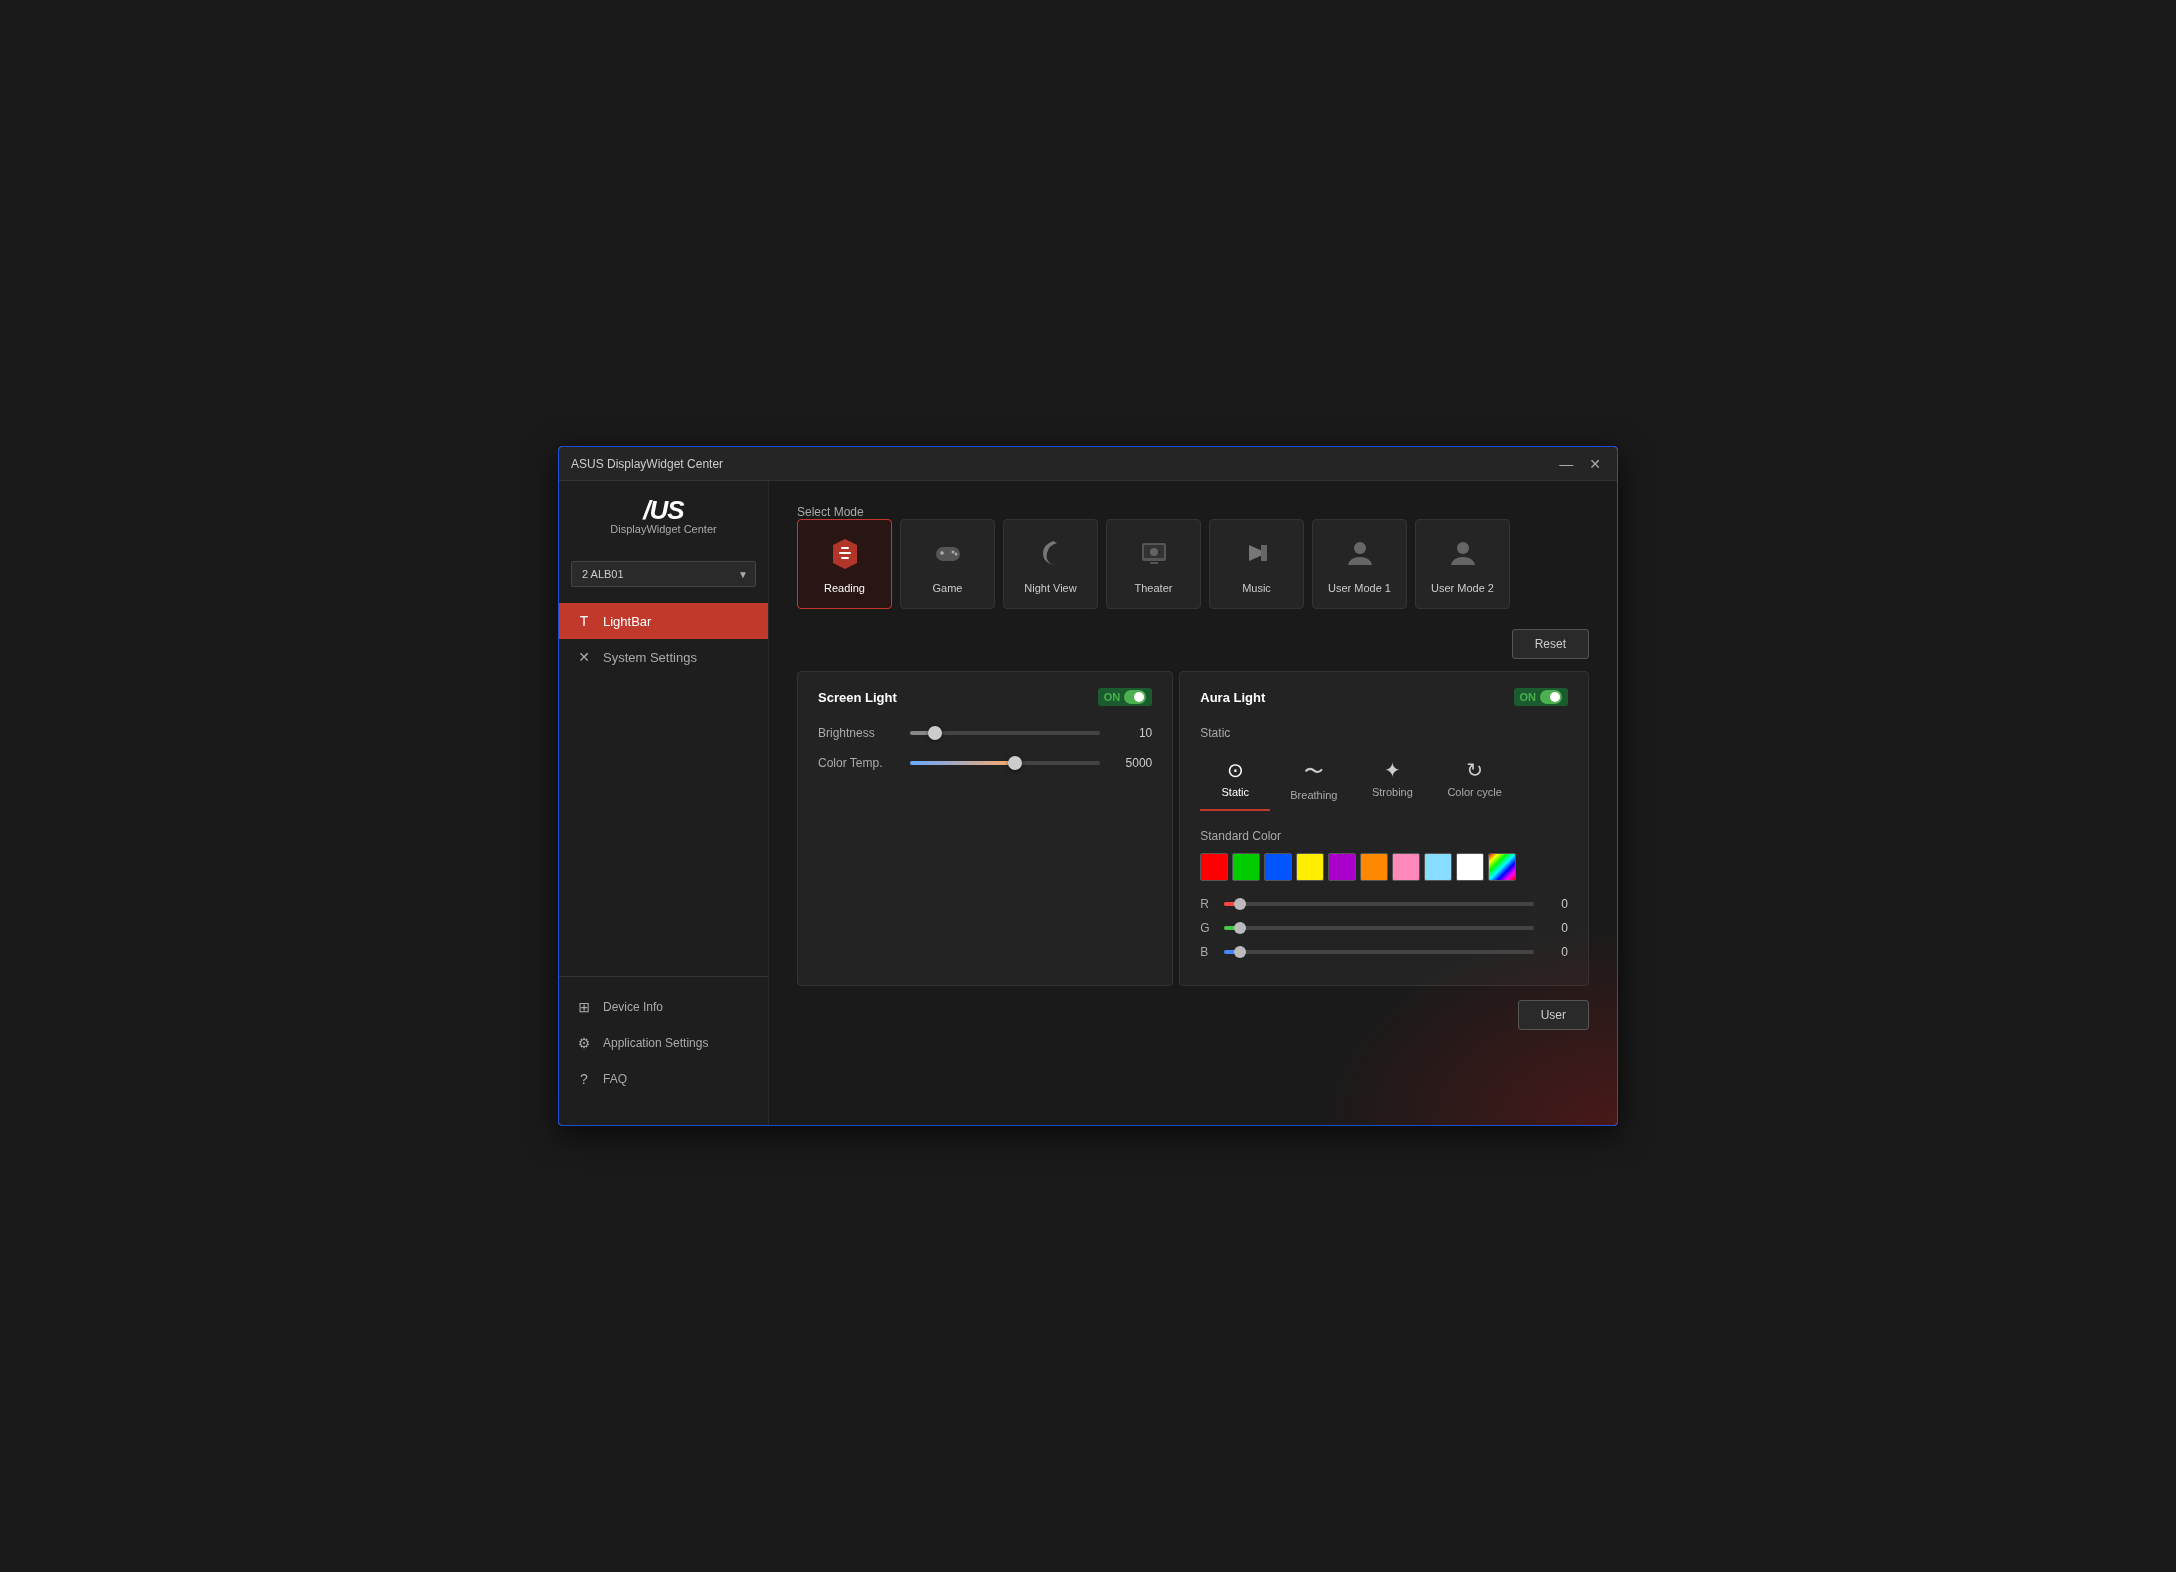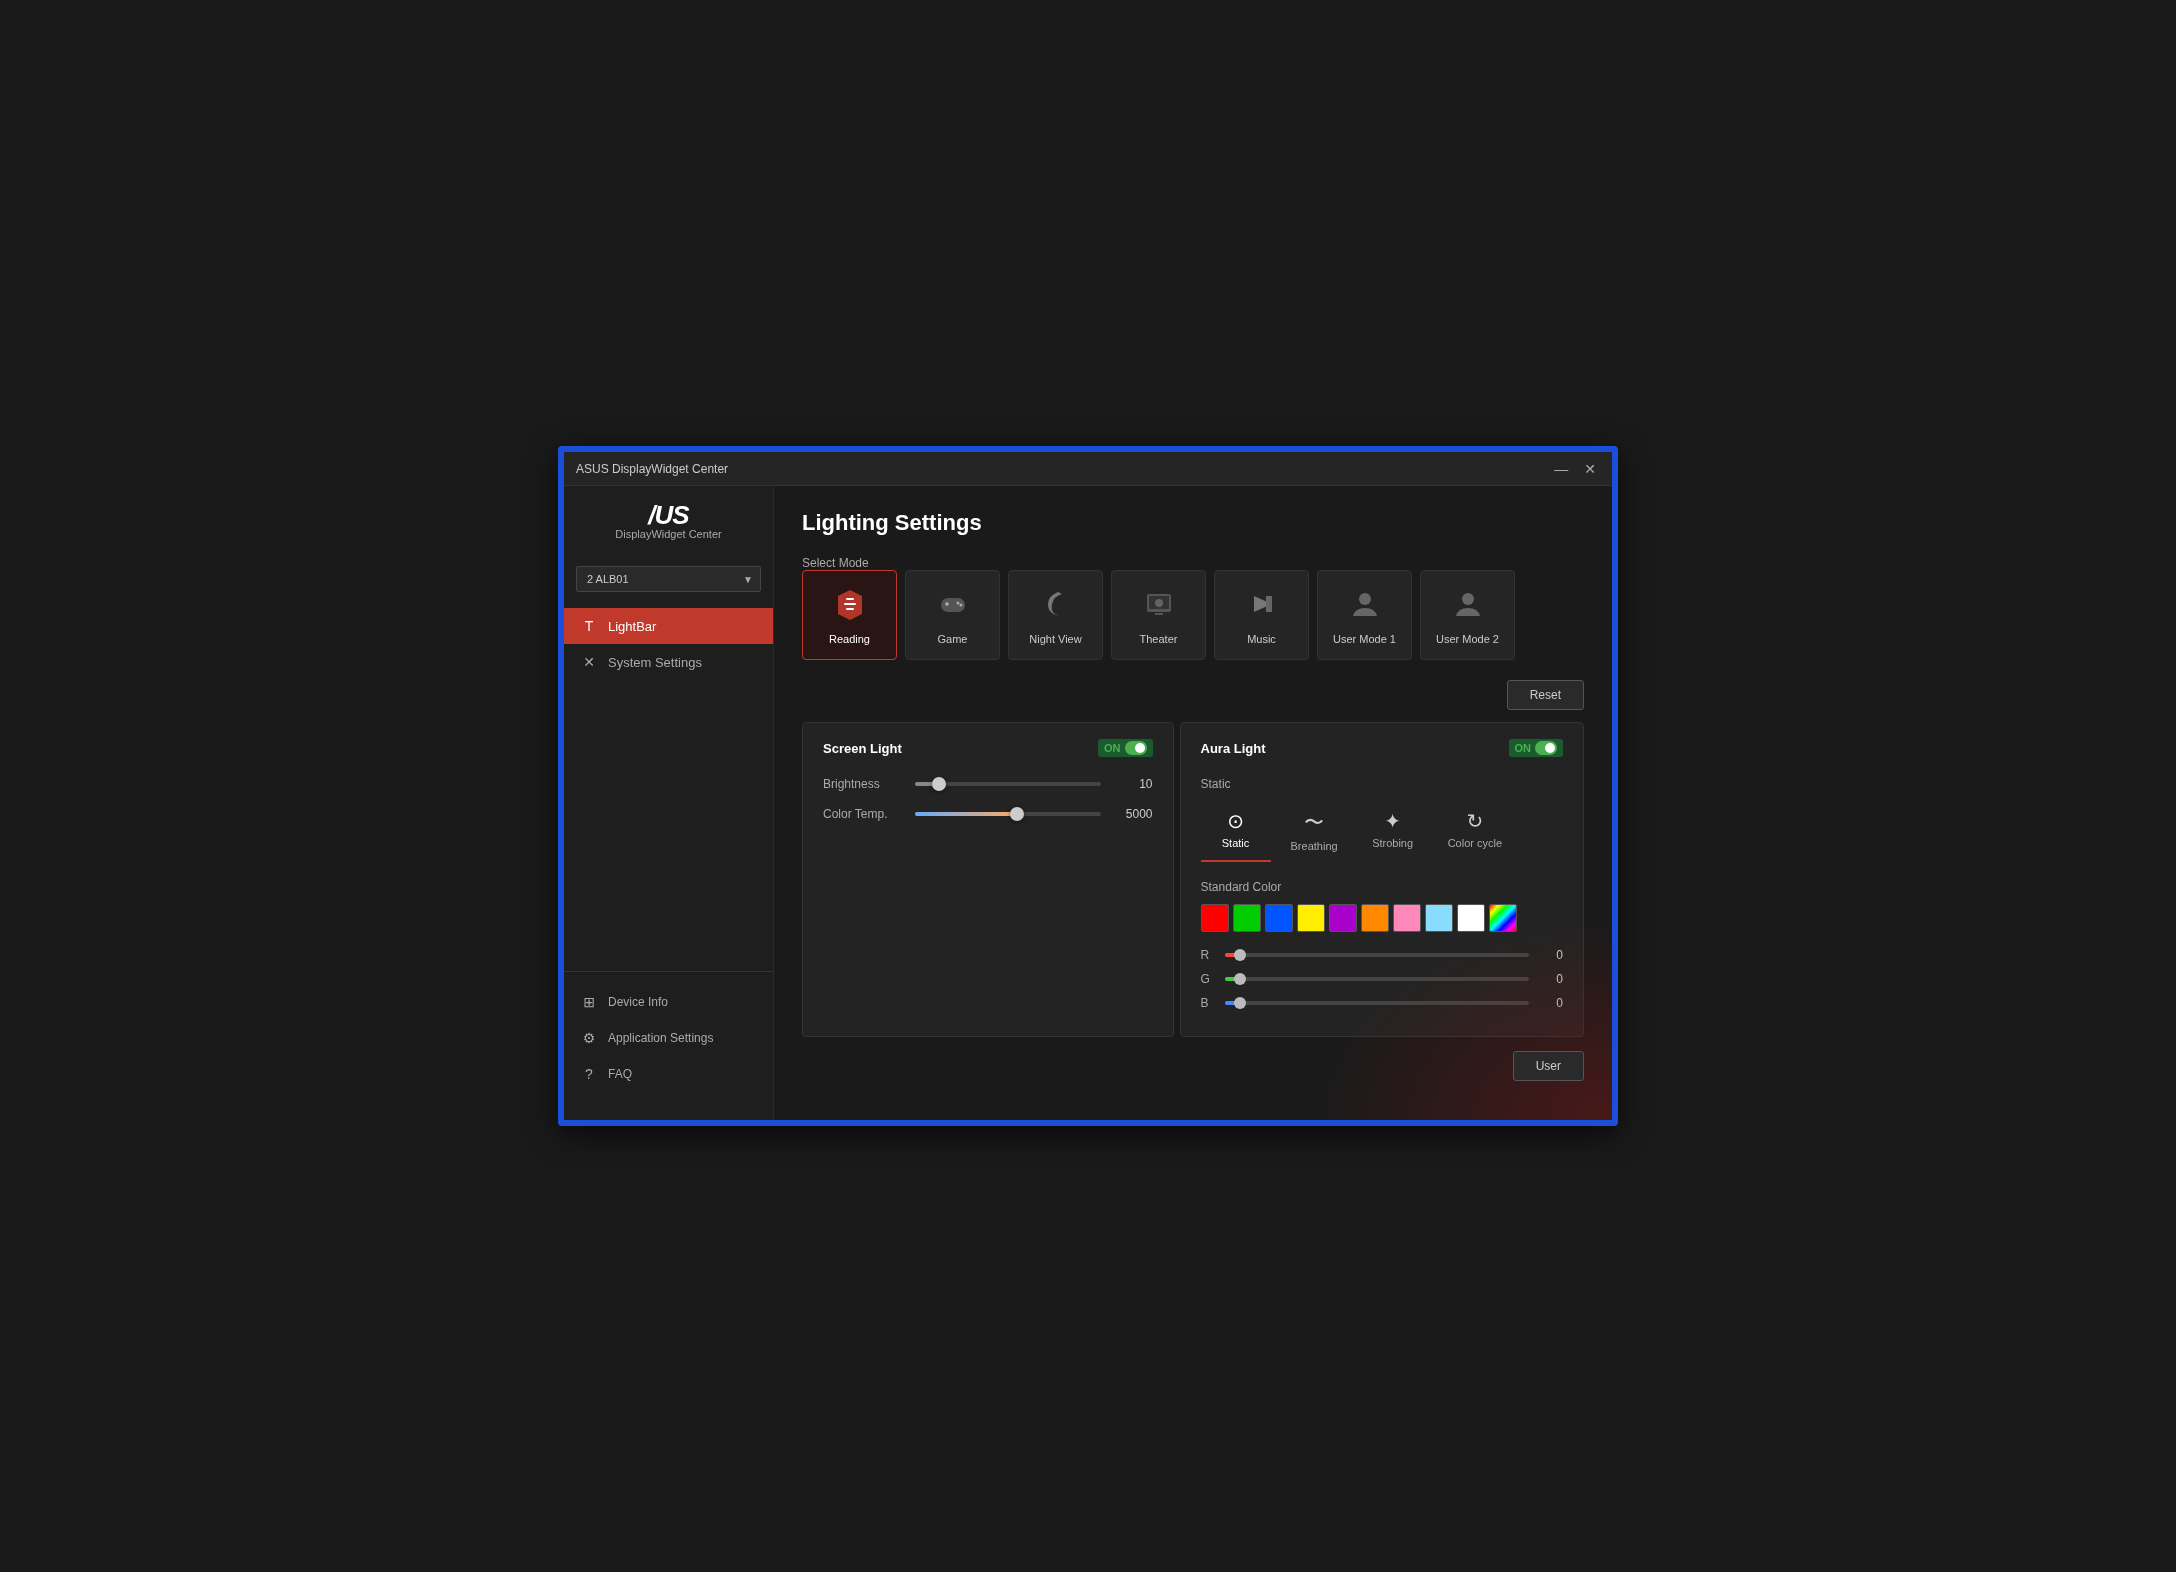--- a/index.html
+++ b/index.html
@@ -8,21 +8,21 @@
       display: flex;
       justify-content: center;
       align-items: center;
       min-height: 100vh;
       font-family: 'Segoe UI', Arial, sans-serif;
     }
     .window {
       width: 1060px;
       height: 680px;
       background: #c4b5fd;
-      border: 6px solid #1d4ed8;
+      border: 1px solid #1d4ed8;
       border-radius: 4px;
       display: flex;
       flex-direction: column;
       overflow: hidden;
       box-shadow: 0 8px 32px rgba(0,0,0,0.7);
     }
     .title-bar {
       background: #252525;
       height: 34px;
       display: flex;
@@ -487,21 +487,20 @@
           <span>Application Settings</span>
         </div>
         <div class="nav-item">
           <span class="nav-icon">?</span>
           <span>FAQ</span>
         </div>
       </div>
     </div>
 
     <div class="panel">
-      <div class="page-title">Lighting Settings</div>
 
       <div class="section-label">Select Mode</div>
 
       <div class="mode-grid">
         <div class="mode-card active">
           <div class="mode-icon">
             <svg width="36" height="36" viewBox="0 0 36 36">
               <polygon points="18,4 30,10 30,28 18,34 6,28 6,10" fill="#c0392b" opacity="0.9"></polygon>
               <rect x="14" y="12" width="8" height="2" fill="white" rx="1"></rect>
               <rect x="12" y="17" width="12" height="2" fill="white" rx="1"></rect>

